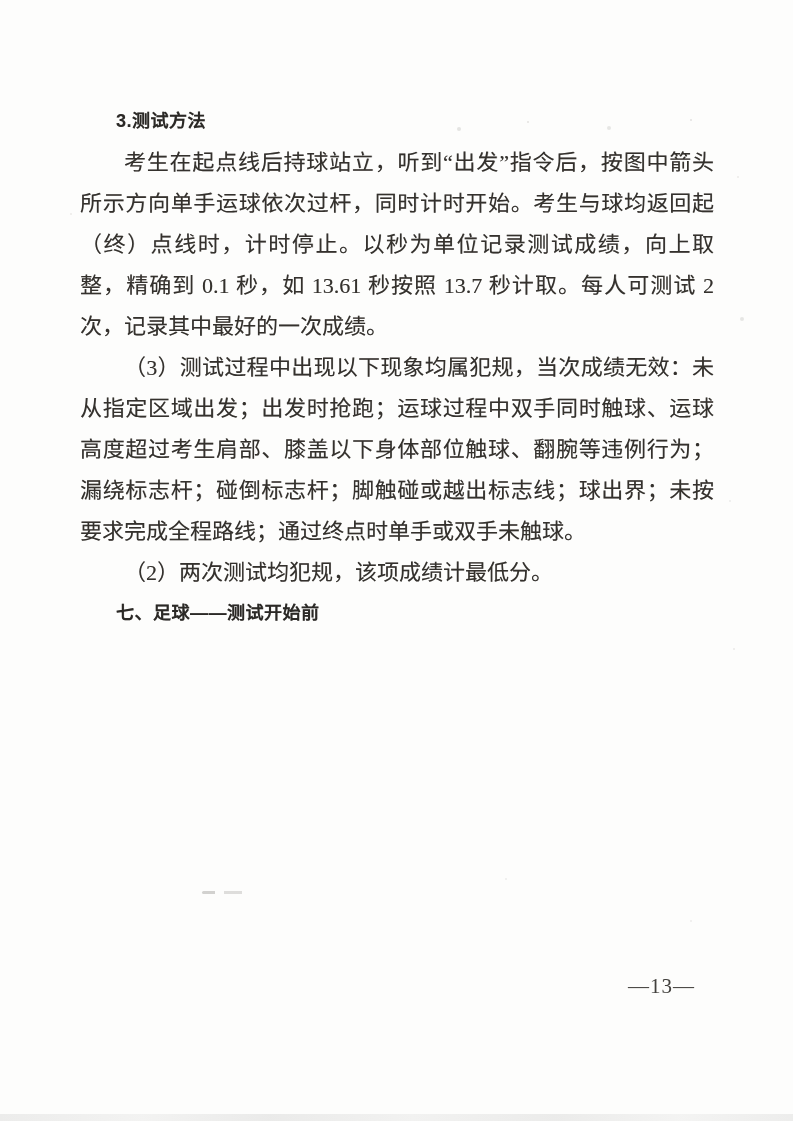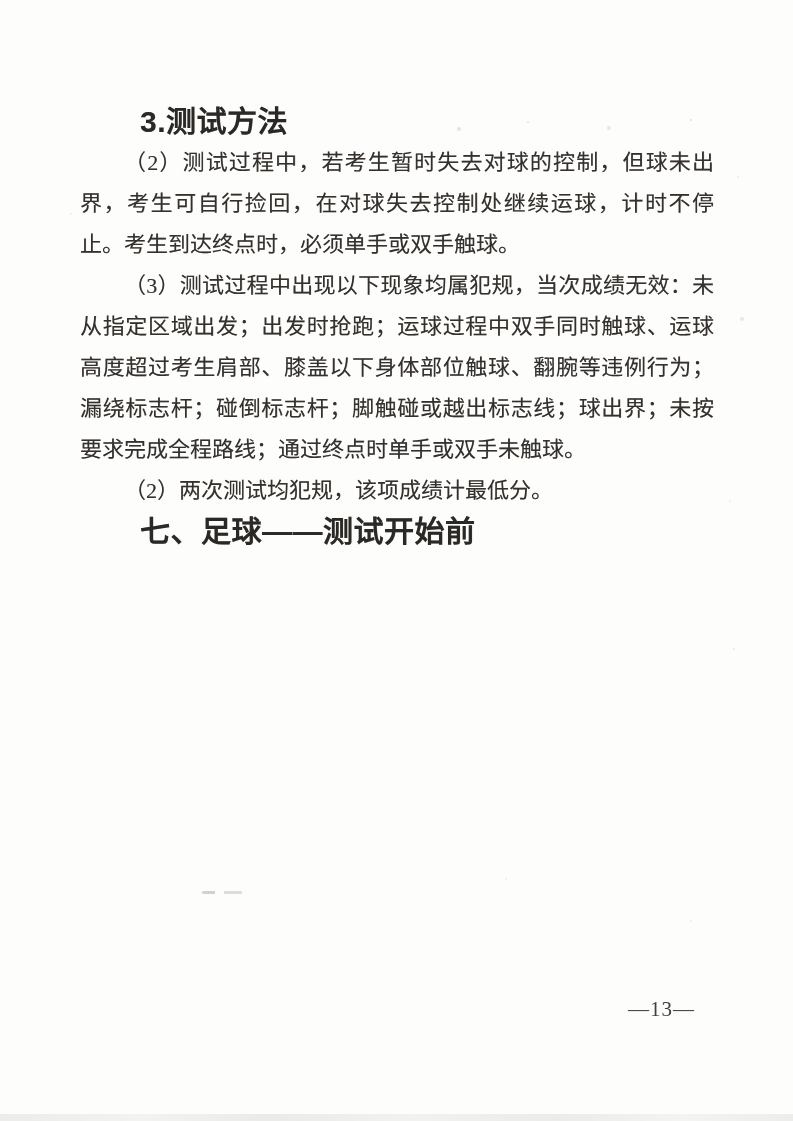--- a/index.html
+++ b/index.html
@@ -25,31 +25,31 @@
     color: #34312d;
     text-align: justify;
     text-shadow: 0.3px 0.3px 0.5px rgba(40, 38, 35, 0.35);
   }
   .content p {
     margin: 0;
     text-indent: 2em;
   }
   .content .heading {
     margin: 0;
-    font-size: 30px;
+    font-size: 18px;
     line-height: 41px;
     text-indent: 2em;
     font-weight: 700;
     color: #2b2926;
     font-family: "Liberation Sans", "DejaVu Sans", sans-serif;
     letter-spacing: 0.5px;
   }
   .pagenum {
     position: absolute;
-    top: 997px;
+    top: 974px;
     left: 628px;
     font-size: 21px;
     line-height: 24px;
     color: #42403d;
     letter-spacing: 1px;
     font-family: "Liberation Serif", "DejaVu Serif", serif;
   }
   
   .scan-mark {
     position: absolute;
@@ -99,24 +99,24 @@
 </style>
 </head>
 <body>
 
 <div class="page">
 
   <div class="content">
 
     <div class="heading">3.测试方法</div>
 
+    <p>考生在起点线后持球站立，听到“出发”指令后，按图中箭头所示方向单手运球依次过杆，同时计时开始。考生与球均返回起（终）点线时，计时停止。以秒为单位记录测试成绩，向上取整，精确到 0.1 秒，如 13.61 秒按照 13.7 秒计取。每人可测试 2 次，记录其中最好的一次成绩。</p>
 
 
 
-    <p>（2）测试过程中，若考生暂时失去对球的控制，但球未出界，考生可自行捡回，在对球失去控制处继续运球，计时不停止。考生到达终点时，必须单手或双手触球。</p>
 
     <p>（3）测试过程中出现以下现象均属犯规，当次成绩无效：未从指定区域出发；出发时抢跑；运球过程中双手同时触球、运球高度超过考生肩部、膝盖以下身体部位触球、翻腕等违例行为；漏绕标志杆；碰倒标志杆；脚触碰或越出标志线；球出界；未按要求完成全程路线；通过终点时单手或双手未触球。</p>
 
     <p>（2）两次测试均犯规，该项成绩计最低分。</p>
 
     <div class="heading">七、足球——测试开始前</div>
 
 
 
   </div>

